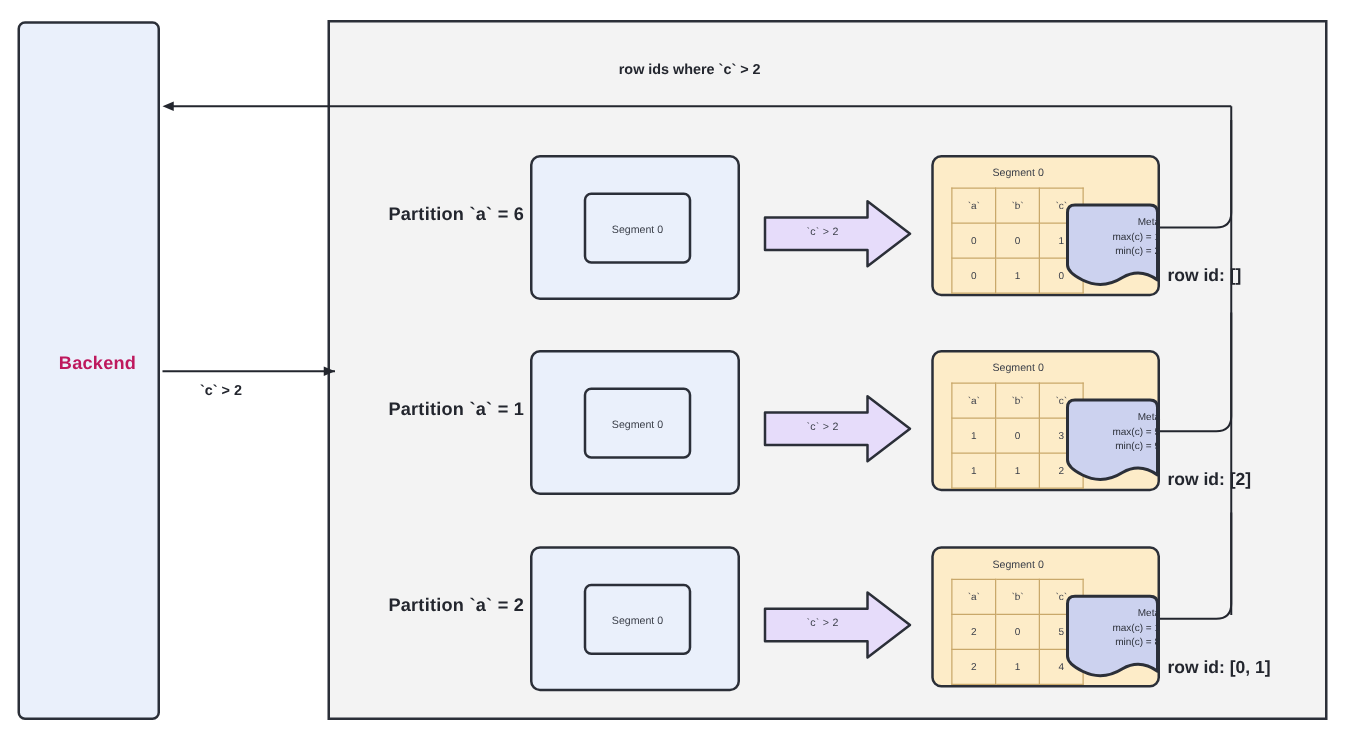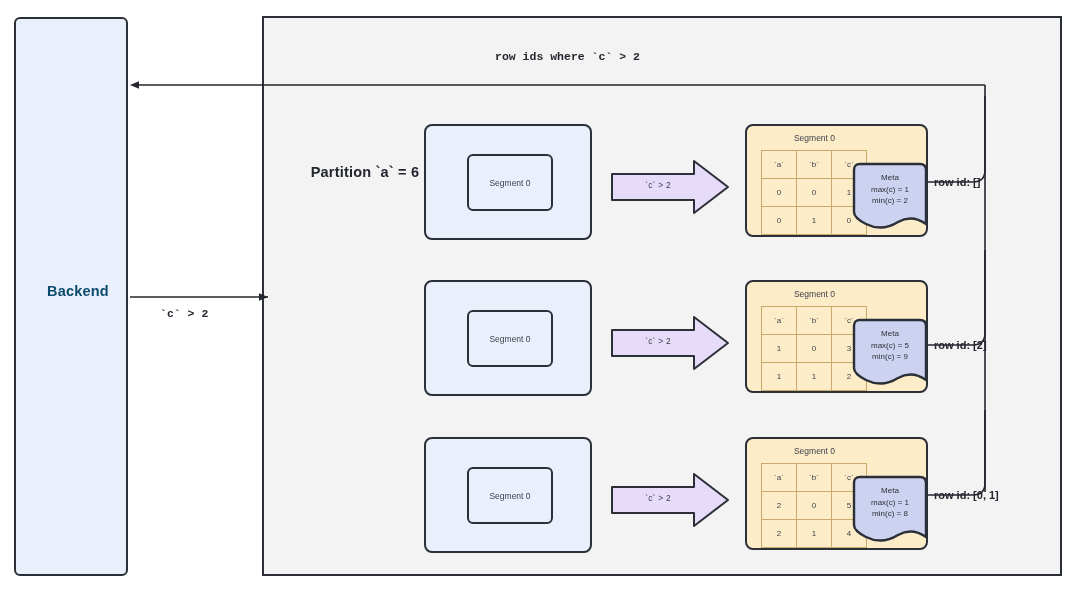--- a/index.html
+++ b/index.html
@@ -33,21 +33,21 @@
     box-sizing: border-box;
   }
   #backend-label {
     position: absolute;
     left: 14px;
     top: 283px;
     width: 128px;
     text-align: center;
     font-size: 14.5px;
     font-weight: bold;
-    color: #0c4a6e;
+    color: #be185d;
     letter-spacing: .2px;
   }
 
   
   #engine-box {
     position: absolute;
     left: 262px;
     top: 16px;
     width: 800px;
     height: 560px;
@@ -66,37 +66,37 @@
     pointer-events: none;
   }
 
   
   .wire-label {
     position: absolute;
     font-size: 11.5px;
     font-weight: bold;
     color: #23262e;
     white-space: nowrap;
-    font-family: Liberation Mono, monospace;
   }
   #label-query {
     left: 160px;
     top: 307px;
   }
   #label-rowids {
     left: 495px;
     top: 50px;
   }
   .rowid-label {
     position: absolute;
-    font-size: 11px;
+    font-size: 14px;
     font-weight: bold;
     color: #23262e;
     white-space: nowrap;
     left: 934px;
+    margin-top: 36px;
   }
 
   
   .row {
     position: absolute;
     left: 262px;
     width: 800px;
     height: 120px;
   }
   .partition-title {
@@ -209,21 +209,21 @@
     top: 36px;
     width: 76px;
     height: 70px;
   }
   .meta-doc svg { display: block; }
   .meta-text {
     position: absolute;
     left: 0;
     top: 10px;
     width: 76px;
-    text-align: center;
+    text-align: right;
     font-size: 8px;
     color: #2b2f38;
     line-height: 1.45;
   }
 </style>
 </head>
 <body>
 
 <div id="stage">
 
@@ -299,20 +299,21 @@
         <div class="meta-text">
           <div>Meta</div>
           <div>max(c) = 1</div>
           <div>min(c) = 2</div>
         </div>
       </div>
     </div>
   </div>
 
   <div class="row" style="top:272px">
+    <div class="partition-title">Partition `a` = 1</div>
 
     <div class="partition-outer">
       <div class="partition-inner">Segment 0</div>
     </div>
 
     <div class="filter-arrow">
       <svg width="120" height="56" viewBox="0 0 120 56">
         <path d="M2 15 L84 15 L84 2 L118 28 L84 54 L84 41 L2 41 Z" fill="#e6dcfa" stroke="#2b2f38" stroke-width="2" stroke-linejoin="round"></path>
       </svg>
       <div class="filter-arrow-text">`c` &gt; 2</div>
@@ -347,20 +348,21 @@
         <div class="meta-text">
           <div>Meta</div>
           <div>max(c) = 5</div>
           <div>min(c) = 9</div>
         </div>
       </div>
     </div>
   </div>
 
   <div class="row" style="top:429px">
+    <div class="partition-title">Partition `a` = 2</div>
 
     <div class="partition-outer">
       <div class="partition-inner">Segment 0</div>
     </div>
 
     <div class="filter-arrow">
       <svg width="120" height="56" viewBox="0 0 120 56">
         <path d="M2 15 L84 15 L84 2 L118 28 L84 54 L84 41 L2 41 Z" fill="#e6dcfa" stroke="#2b2f38" stroke-width="2" stroke-linejoin="round"></path>
       </svg>
       <div class="filter-arrow-text">`c` &gt; 2</div>

